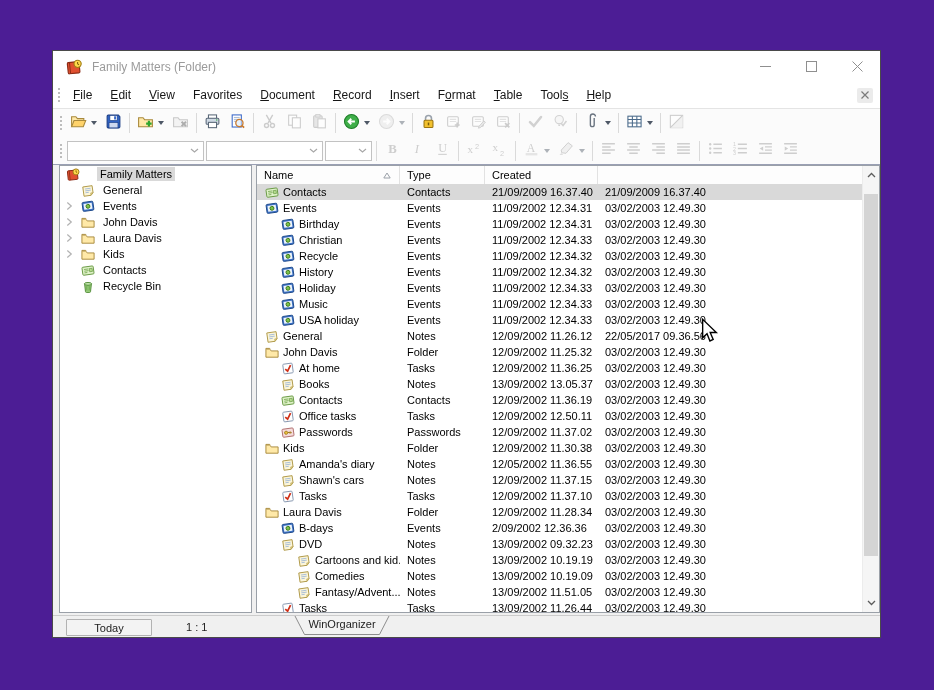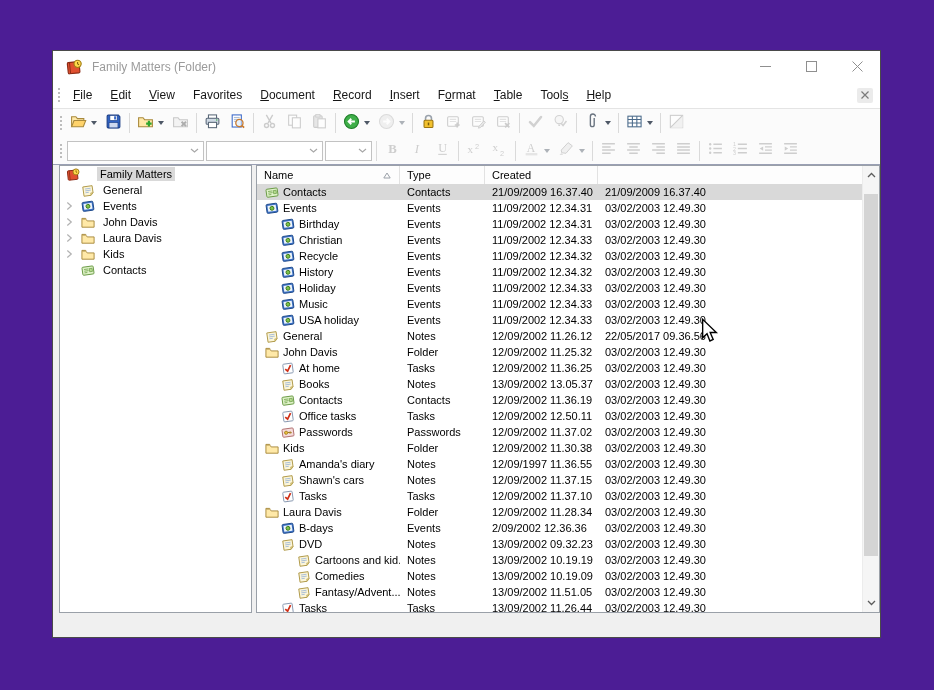--- a/index.html
+++ b/index.html
@@ -490,20 +490,29 @@
           <span class="texp"></span>
           <span class="tic"><svg viewBox="0 0 16 16">
               <g transform="rotate(-8 8 8)">
                 <rect x="2" y="3.8" width="12" height="8.6" rx="1" fill="#dff2c8" stroke="#6a9a46"></rect>
                 <path d="M4 6.4h4.6M4 8.2h4.6M4 10h3" stroke="#7aaa56" stroke-width=".9"></path>
                 <rect x="9.6" y="6.2" width="3" height="3.4" fill="#b4dc8e" stroke="#6a9a46" stroke-width=".7"></rect>
               </g>
             </svg></span>
           <span class="tlbl">Contacts</span>
         </div>
+        <div class="trow">
+          <span class="texp"></span>
+          <span class="tic"><svg viewBox="0 0 16 16">
+              <path d="M4.4 5.4 h7.2 l-.9 8 a1 1 0 0 1 -1 .9 H6.3 a1 1 0 0 1 -1-.9 z" fill="#9ed080" stroke="#4e8a34"></path>
+              <ellipse cx="8" cy="5.2" rx="3.9" ry="1.5" fill="#c4e6ae" stroke="#4e8a34"></ellipse>
+              <path d="M6.2 7.4 l.4 5 M8 7.4 v5 M9.8 7.4 l-.4 5" stroke="#6aa84e" stroke-width=".8"></path>
+            </svg></span>
+          <span class="tlbl">Recycle Bin</span>
+        </div>
       </div>
 
     <div class="list-panel">
       <div class="lheader" id="listheader">
           <div class="hcell col0">
             <span>Name</span>
             <span class="sortmark">
               <svg width="8" height="7" viewBox="0 0 8 7">
                 <path d="M4 1 L7.2 6 H0.8 z" fill="none" stroke="#9aa0a8"></path>
               </svg>
@@ -787,21 +796,21 @@
               <span class="ric"><svg viewBox="0 0 16 16">
                   <g transform="rotate(-8 8 8)">
                     <path d="M3 3.5 h10 v7.5 l-2.5 2.5 H3 z" fill="#fdf6d8" stroke="#b09a4a"></path>
                     <path d="M5 6h6M5 8h6M5 10h3.6" stroke="#a0b8d8" stroke-width=".9"></path>
                     <path d="M13 11 l-2.5 2.5 v-2.5 z" fill="#e8d88a" stroke="#b09a4a" stroke-width=".6"></path>
                   </g>
                 </svg></span>
               <span>Amanda's diary</span>
             </div>
             <div class="lcell col1">Notes</div>
-            <div class="lcell col2">12/09/1997 11.36.55</div>
+            <div class="lcell col2">12/05/2002 11.36.55</div>
             <div class="lcell col3">03/02/2003 12.49.30</div>
           </div>
           <div class="lrow">
             <div class="lcell col0">
               <span class="ind" style="width:16px"></span>
               <span class="ric"><svg viewBox="0 0 16 16">
                   <g transform="rotate(-8 8 8)">
                     <path d="M3 3.5 h10 v7.5 l-2.5 2.5 H3 z" fill="#fdf6d8" stroke="#b09a4a"></path>
                     <path d="M5 6h6M5 8h6M5 10h3.6" stroke="#a0b8d8" stroke-width=".9"></path>
                     <path d="M13 11 l-2.5 2.5 v-2.5 z" fill="#e8d88a" stroke="#b09a4a" stroke-width=".6"></path>
@@ -945,20 +954,30 @@
           </div>
         <div class="sthumb"></div>
         <div class="sarrow down">
             <svg width="9" height="6" viewBox="0 0 9 6">
               <path d="M1 1 L4.5 4.5 L8 1" fill="none" stroke="#5c5c5c" stroke-width="1.3"></path>
             </svg>
           </div>
       </div>
     </div>
 
+    <div class="statusbar">
+      <div class="today-btn">Today</div>
+      <span class="ratio">1 : 1</span>
+      <div class="nbtab">
+        <svg width="96" height="20" viewBox="0 0 96 20">
+            <path d="M1 0 L10.5 18.5 L85.5 18.5 L95 0" fill="#f2f2f2" stroke="#8d8d8d" stroke-width="1"></path>
+          </svg>
+        <span>WinOrganizer</span>
+      </div>
+    </div>
 
   </div>
 
   <div class="cursor">
     <svg width="19" height="26" viewBox="0 0 12 19">
         <path d="M1 1 L1 14.5 L4.2 11.5 L6.3 16.8 L8.7 15.7 L6.5 10.6 L11 10.6 Z" fill="#fff" stroke="#000" stroke-width="1"></path>
       </svg>
   </div>
 </div>
 

